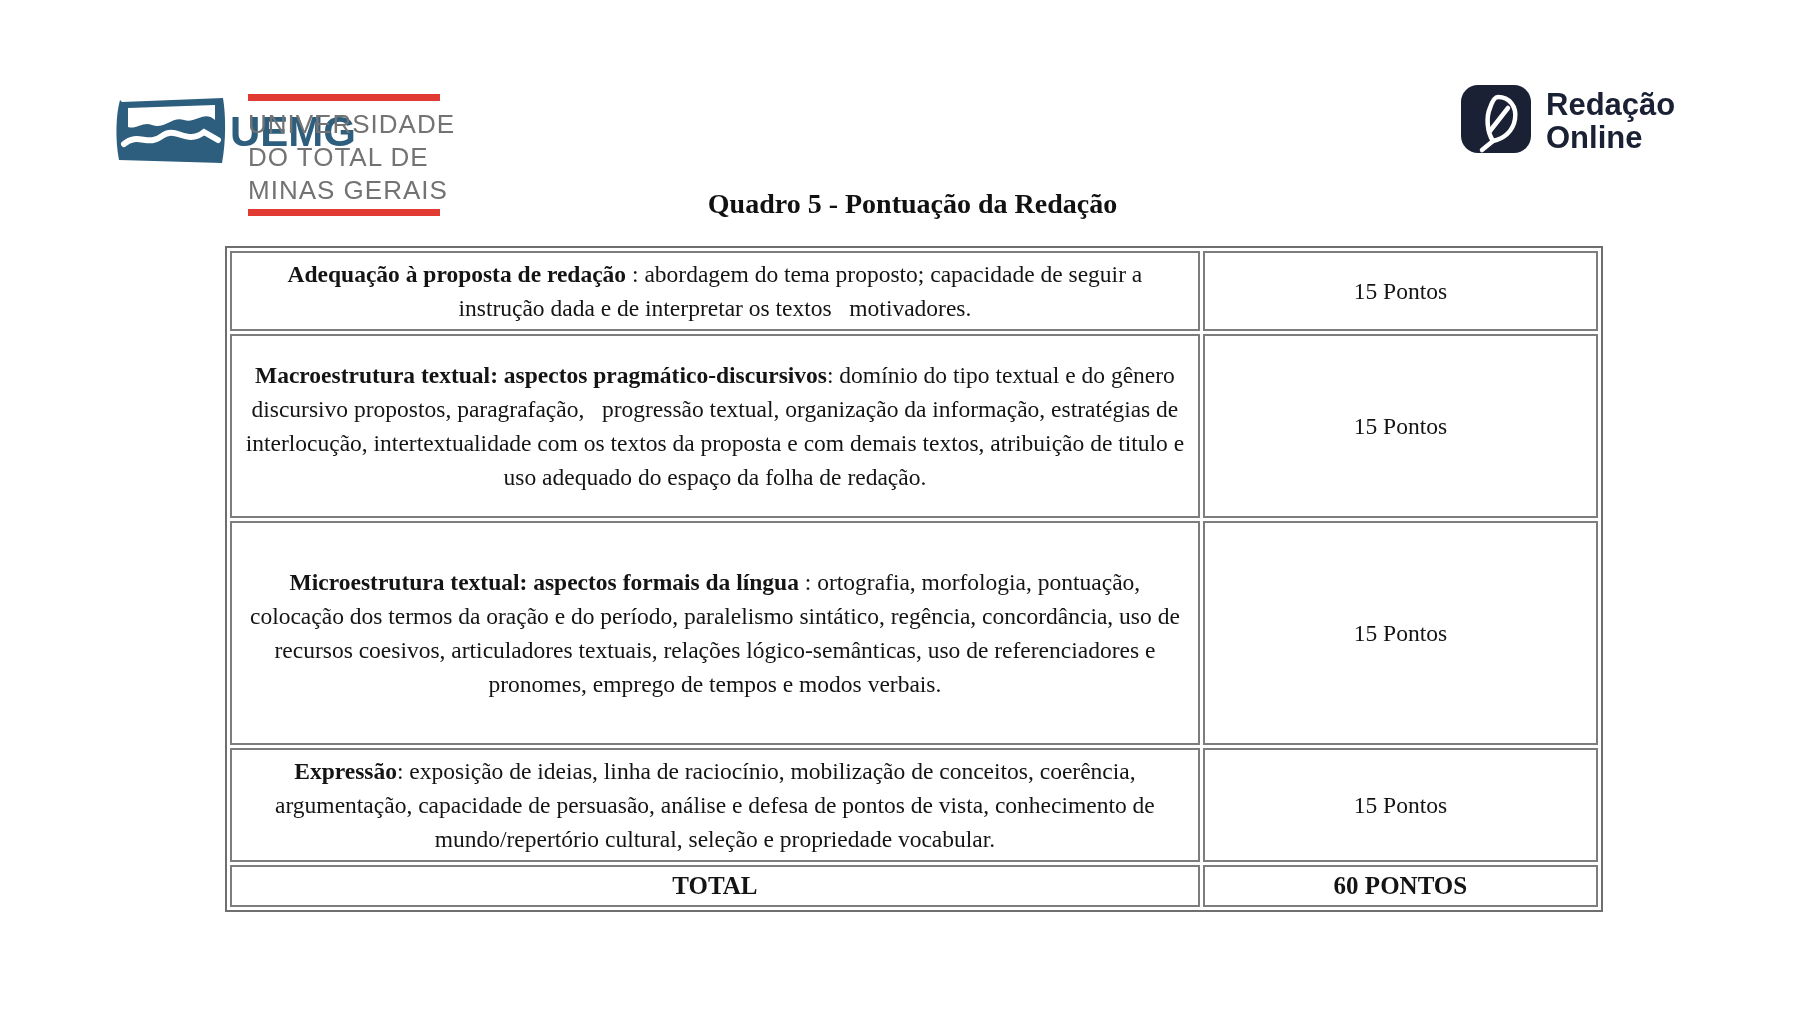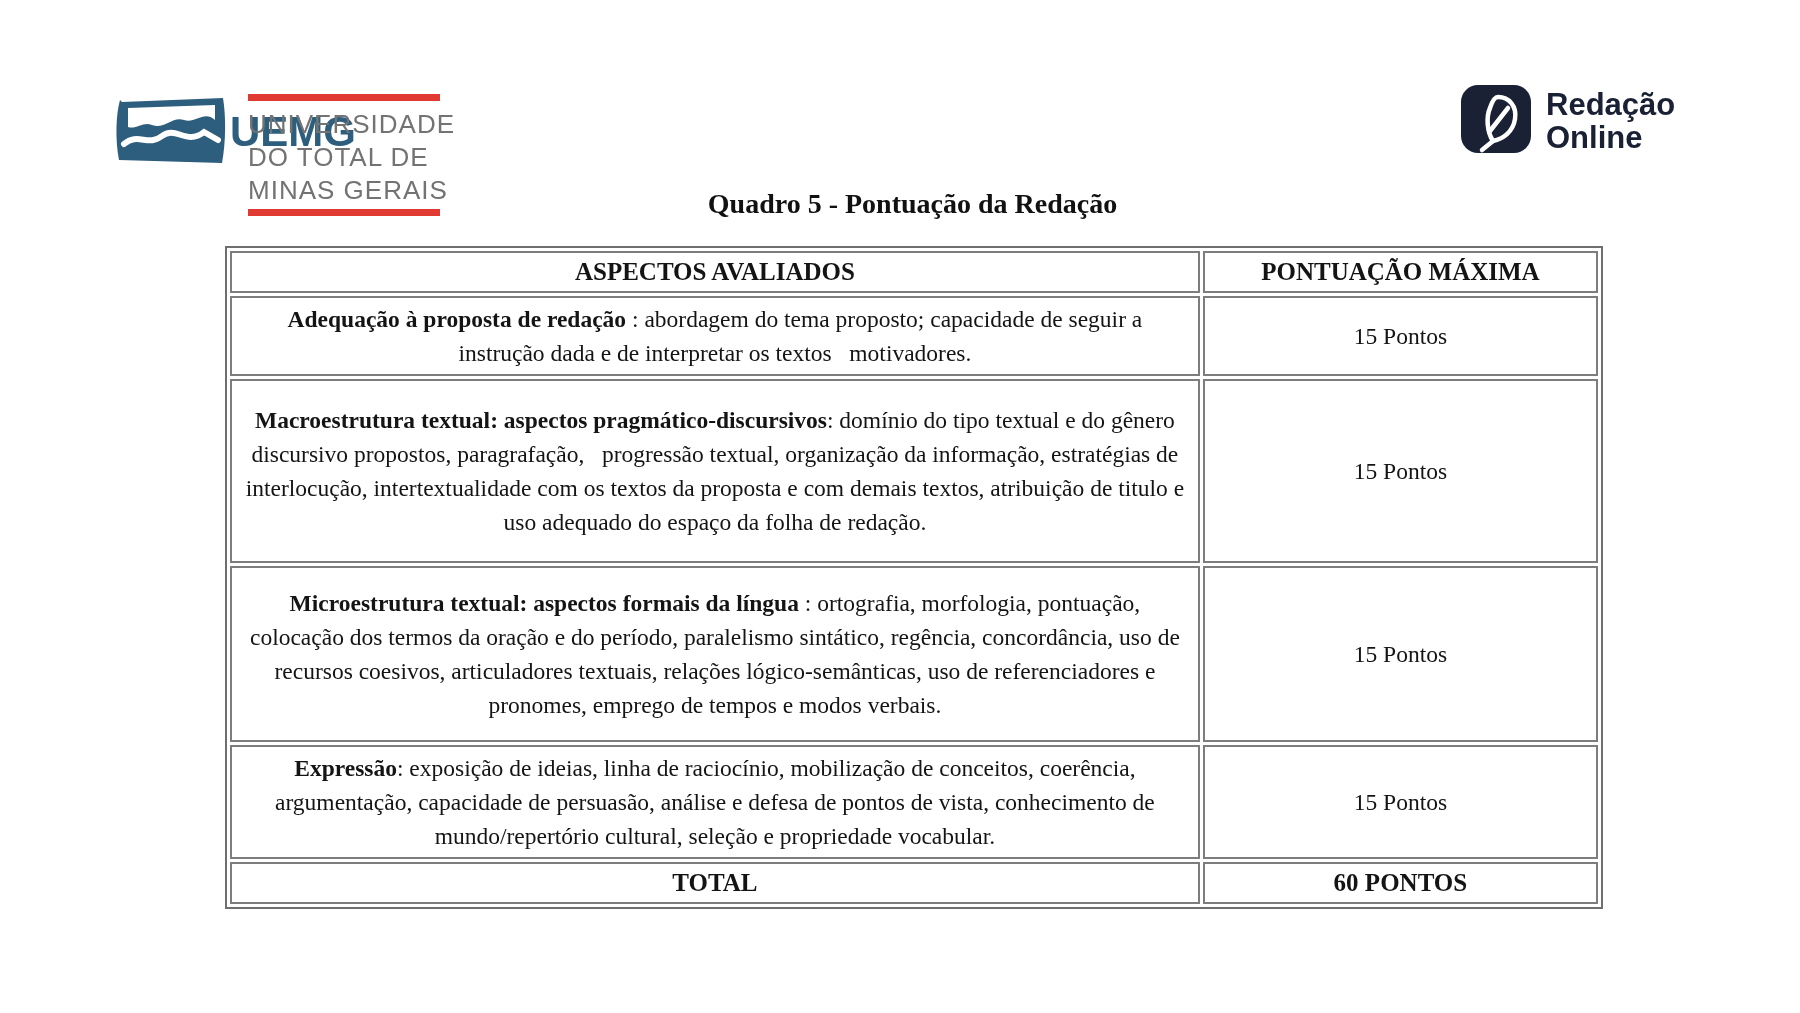--- a/index.html
+++ b/index.html
@@ -52,21 +52,21 @@
     padding: 4px 10px;
     font-size: 23.5px;
     line-height: 34px;
     background: #ffffff;
   }
   td.col-aspect { width: 967px; }
   td.col-score  { width: 394px; }
   tr.hdr td { height: 40px; font-weight: 700; font-size: 25px; padding: 2px 10px; }
   tr.r1 td { height: 72px; }
   tr.r2 td { height: 184px; }
-  tr.r3 td { height: 176px; }
+  tr.r3 td { height: 224px; }
   tr.r4 td { height: 102px; }
   tr.total td { height: 40px; font-weight: 700; font-size: 25px; padding: 2px 10px; }
   .aspect-text { white-space: pre-wrap; }
   .aspect-text b { font-weight: 700; }
 </style>
 </head>
 <body>
 
 <div class="uemg-logo">
   <div class="uemg-left">
@@ -101,24 +101,20 @@
     <div>Redação</div>
     <div>Online</div>
   </div>
 </div>
 
 <div class="doc-title">Quadro 5 - Pontuação da Redação</div>
 
 <div class="score-table-wrap">
   <table class="score-table">
     <tbody>
-      <tr class="hdr">
-        <td class="col-aspect">ASPECTOS AVALIADOS</td>
-        <td class="col-score">PONTUAÇÃO MÁXIMA</td>
-      </tr>
 
       <tr class="r1">
         <td class="col-aspect">
           <span class="aspect-text"><b>Adequação à proposta de redação</b><span> : abordagem do tema proposto; capacidade de seguir a instrução dada e de interpretar os textos   motivadores.</span></span>
         </td>
         <td class="col-score">15 Pontos</td>
       </tr>
 
       <tr class="r2">
         <td class="col-aspect">

